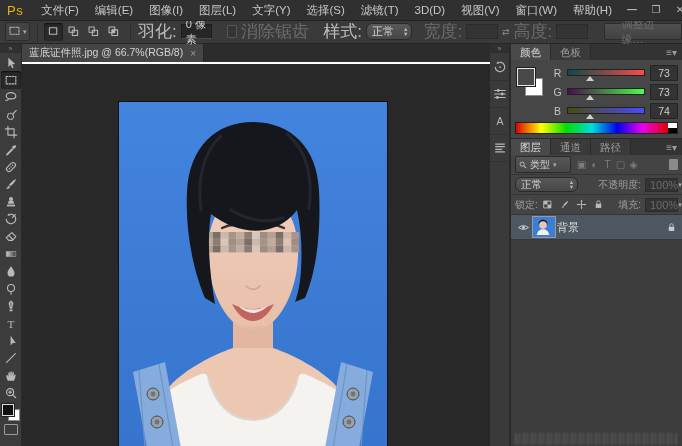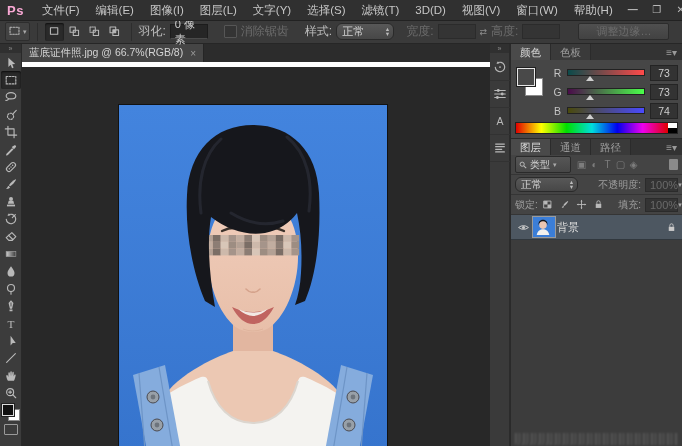--- a/index.html
+++ b/index.html
@@ -1,34 +1,34 @@
 <!DOCTYPE html>
 <html><head>
 <meta charset="utf-8">
 <style>
   html,body{margin:0;padding:0;background:#1a1a1a}
   .app{position:relative;width:682px;height:446px;overflow:hidden;background:#282828;
        font-family:"Liberation Sans","DejaVu Sans",sans-serif;font-size:11px;color:#c9c9c9;user-select:none}
   
   .menubar{position:absolute;top:0;left:0;right:0;height:20px;background:#303030;border-bottom:1px solid #222;
            display:flex;align-items:center;z-index:9}
-  .pslogo{color:#f9a8d4;font-weight:bold;font-size:13px;padding:0 10px 0 7px;letter-spacing:.5px}
+  .pslogo{color:#eab308;font-weight:normal;font-size:13px;padding:0 10px 0 7px;letter-spacing:.5px}
   .menu-item{padding:0 8px;font-size:11.5px;color:#c6c6c6;line-height:20px;white-space:nowrap}
   .winctl{margin-left:auto;display:flex;padding-right:4px}
   .winbtn{width:24px;text-align:center;color:#b8b8b8;font-size:10px;line-height:20px;font-weight:bold}
   
   .optionsbar{position:absolute;top:20px;left:0;right:0;height:24px;background:#3a3a3a;border-bottom:1px solid #262626;
               display:flex;align-items:center;gap:4px;padding-left:5px;box-sizing:border-box;z-index:8}
   .preset-btn{display:flex;align-items:center;gap:2px;padding:1px 2px;border:1px solid #2d2d2d;background:#424242;border-radius:2px}
   .ddcaret{font-size:7px;color:#aaa}
   .sep{width:1px;height:18px;background:#2d2d2d;margin:0 3px}
   .modegrp{display:flex;gap:1px}
   .modebtn{width:19px;height:18px;display:flex;align-items:center;justify-content:center;border-radius:2px}
   .modebtn.active{background:#2a2a2a;box-shadow:inset 0 1px 2px rgba(0,0,0,.65)}
-  .lbl{color:#bdbdbd;font-size:12px;white-space:nowrap}
+  .lbl{color:#bdbdbd;font-size:17px;white-space:nowrap}
   .lbl.dis{color:#6b6b6b}
   .txtbox{height:15px;background:#262626;border:1px solid #1c1c1c;border-bottom-color:#4b4b4b;color:#d0d0d0;
           font-size:11px;padding:0 4px;display:flex;align-items:center;box-sizing:border-box}
   .txtbox.dis{background:#343434;color:#606060;border-color:#2b2b2b}
   .checkbox{width:11px;height:11px;border:1px solid #565656;background:#343434;border-radius:1px}
   .dropdown{height:17px;background:linear-gradient(#585858,#474747);border:1px solid #2a2a2a;border-radius:6px;
             display:flex;align-items:center;font-size:11px;color:#d2d2d2;padding-left:5px;box-sizing:border-box}
   .dd-arr{margin-left:auto;display:flex;flex-direction:column;align-items:center;font-size:5.5px;line-height:4.6px;color:#bdbdbd;padding:0 3px}
   .pbtn{height:17px;padding:0 17px;background:linear-gradient(#4f4f4f,#424242);border:1px solid #2c2c2c;border-radius:2px;
         font-size:11px;display:flex;align-items:center;box-sizing:border-box}
@@ -38,21 +38,21 @@
   .toolcol{width:22px;background:#3c3c3c;border-right:1px solid #292929;display:flex;flex-direction:column;align-items:center;box-sizing:border-box}
   .collapse{height:9px;font-size:7px;color:#8d8d8d;line-height:9px;width:100%;text-align:center;background:#303030;margin-bottom:1px}
   .tool{width:20px;height:17.4px;display:flex;align-items:center;justify-content:center;border-radius:2px;flex:none}
   .tool.sel{background:#292929;box-shadow:inset 0 1px 2px rgba(0,0,0,.7)}
   .tb-sw{position:relative;width:18px;height:17px;margin-top:2px;flex:none}
   .tb-sw .bg{position:absolute;right:0;bottom:0;width:10px;height:10px;background:#fff;border:1px solid #888}
   .tb-sw .fg{position:absolute;left:0;top:0;width:10px;height:10px;background:#111;border:1px solid #ddd;outline:1px solid #222}
   .qmask{width:12px;height:9px;border:1px solid #9a9a9a;border-radius:1px;margin-top:3px;flex:none}
   
   .canvascol{flex:1;display:flex;flex-direction:column;min-width:0}
-  .doctabs{height:18px;background:#2c2c2c;display:flex;border-bottom:5px solid #ffffff}
+  .doctabs{height:18px;background:#2c2c2c;display:flex;border-bottom:2px solid #ffffff}
   .doctab{background:#454545;padding:0 7px;display:flex;align-items:center;gap:7px;font-size:10.5px;color:#d3d3d3;
           border-right:1px solid #252525;white-space:nowrap}
   .tabclose{color:#9c9c9c;font-size:10px}
   .canvas{flex:1;position:relative;background:#282828;overflow:hidden}
   .photo{position:absolute;left:97px;top:38px;width:268px;height:346px;box-shadow:0 0 0 1px rgba(0,0,0,.55)}
   
   .dockcol{width:20px;background:#3a3a3a;border-right:1px solid #2b2b2b;display:flex;flex-direction:column;align-items:center;box-sizing:border-box}
   .dockicon{width:20px;height:26px;display:flex;align-items:center;justify-content:center;color:#b5b5b5;border-bottom:1px solid #323232;flex:none}
   
   .rightcol{width:172px;display:flex;flex-direction:column;background:#3f3f3f;border-left:1px solid #2a2a2a;box-sizing:border-box}

